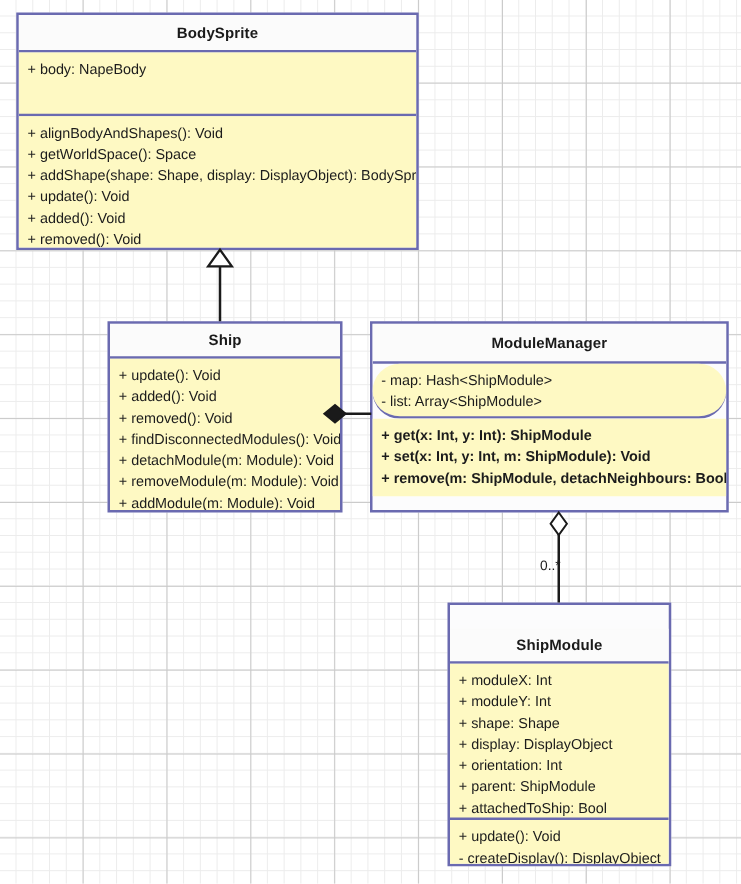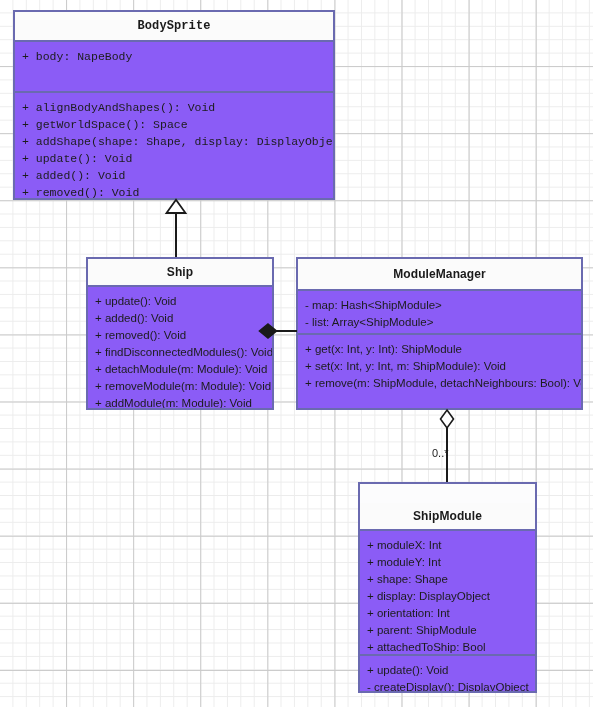--- a/index.html
+++ b/index.html
@@ -55,21 +55,21 @@
     background: #fbfbfb;
     border-bottom: 2px solid #6a6ab0;
     letter-spacing: 0.1px;
     display: flex;
     align-items: center;
     justify-content: center;
   }
   .uml-compartment {
     box-sizing: border-box;
     padding: 6px 7px 6px 7px;
-    background: #8b5cf6;
+    background: #fef9c3;
   }
   .uml-compartment.divided {
     border-bottom: 2px solid #6a6ab0;
   }
   .uml-member {
     font-size: 11.5px;
     color: #1c1c1c;
     line-height: 17px;
     white-space: nowrap;
   }
@@ -97,21 +97,21 @@
   svg.marker {
     position: absolute;
     overflow: visible;
   }
 </style>
 </head>
 <body>
 
 <div id="canvas"></div>
 
-<div class="uml-class" id="cls-bodysprite" style="left:13px; top:10px; width:322px; height:190px;font-family:Liberation Mono, monospace;">
+<div class="uml-class" id="cls-bodysprite" style="left:13px; top:10px; width:322px; height:190px;">
   <div class="uml-title" style="height:30px;">BodySprite</div>
   <div class="uml-compartment divided" style="height:51px;">
     <div class="uml-member">+ body: NapeBody</div>
   </div>
   <div class="uml-compartment" style="height:132px;">
     <div class="uml-member">+ alignBodyAndShapes(): Void</div>
     <div class="uml-member">+ getWorldSpace(): Space</div>
     <div class="uml-member">+ addShape(shape: Shape, display: DisplayObject): BodySprite</div>
     <div class="uml-member">+ update(): Void</div>
     <div class="uml-member">+ added(): Void</div>
@@ -127,25 +127,25 @@
     <div class="uml-member">+ removed(): Void</div>
     <div class="uml-member">+ findDisconnectedModules(): Void</div>
     <div class="uml-member">+ detachModule(m: Module): Void</div>
     <div class="uml-member">+ removeModule(m: Module): Void</div>
     <div class="uml-member">+ addModule(m: Module): Void</div>
   </div>
 </div>
 
 <div class="uml-class" id="cls-modulemanager" style="left:296px; top:257px; width:287px; height:153px;">
   <div class="uml-title" style="height:32px;">ModuleManager</div>
-  <div class="uml-compartment divided" style="height:44px;">
+  <div class="uml-compartment divided" style="height:44px;border-radius:22px;">
     <div class="uml-member">- map: Hash&lt;ShipModule&gt;</div>
     <div class="uml-member">- list: Array&lt;ShipModule&gt;</div>
   </div>
-  <div class="uml-compartment" style="height:75px;">
+  <div class="uml-compartment" style="height:62px;font-weight:bold;">
     <div class="uml-member">+ get(x: Int, y: Int): ShipModule</div>
     <div class="uml-member">+ set(x: Int, y: Int, m: ShipModule): Void</div>
     <div class="uml-member">+ remove(m: ShipModule, detachNeighbours: Bool): Void</div>
   </div>
 </div>
 
 <div class="uml-class" id="cls-shipmodule" style="left:358px; top:482px; width:179px; height:211px;">
   <div class="uml-title" style="height:28px;margin-top:19px;">ShipModule</div>
   <div class="uml-compartment divided" style="height:125px;">
     <div class="uml-member">+ moduleX: Int</div>

